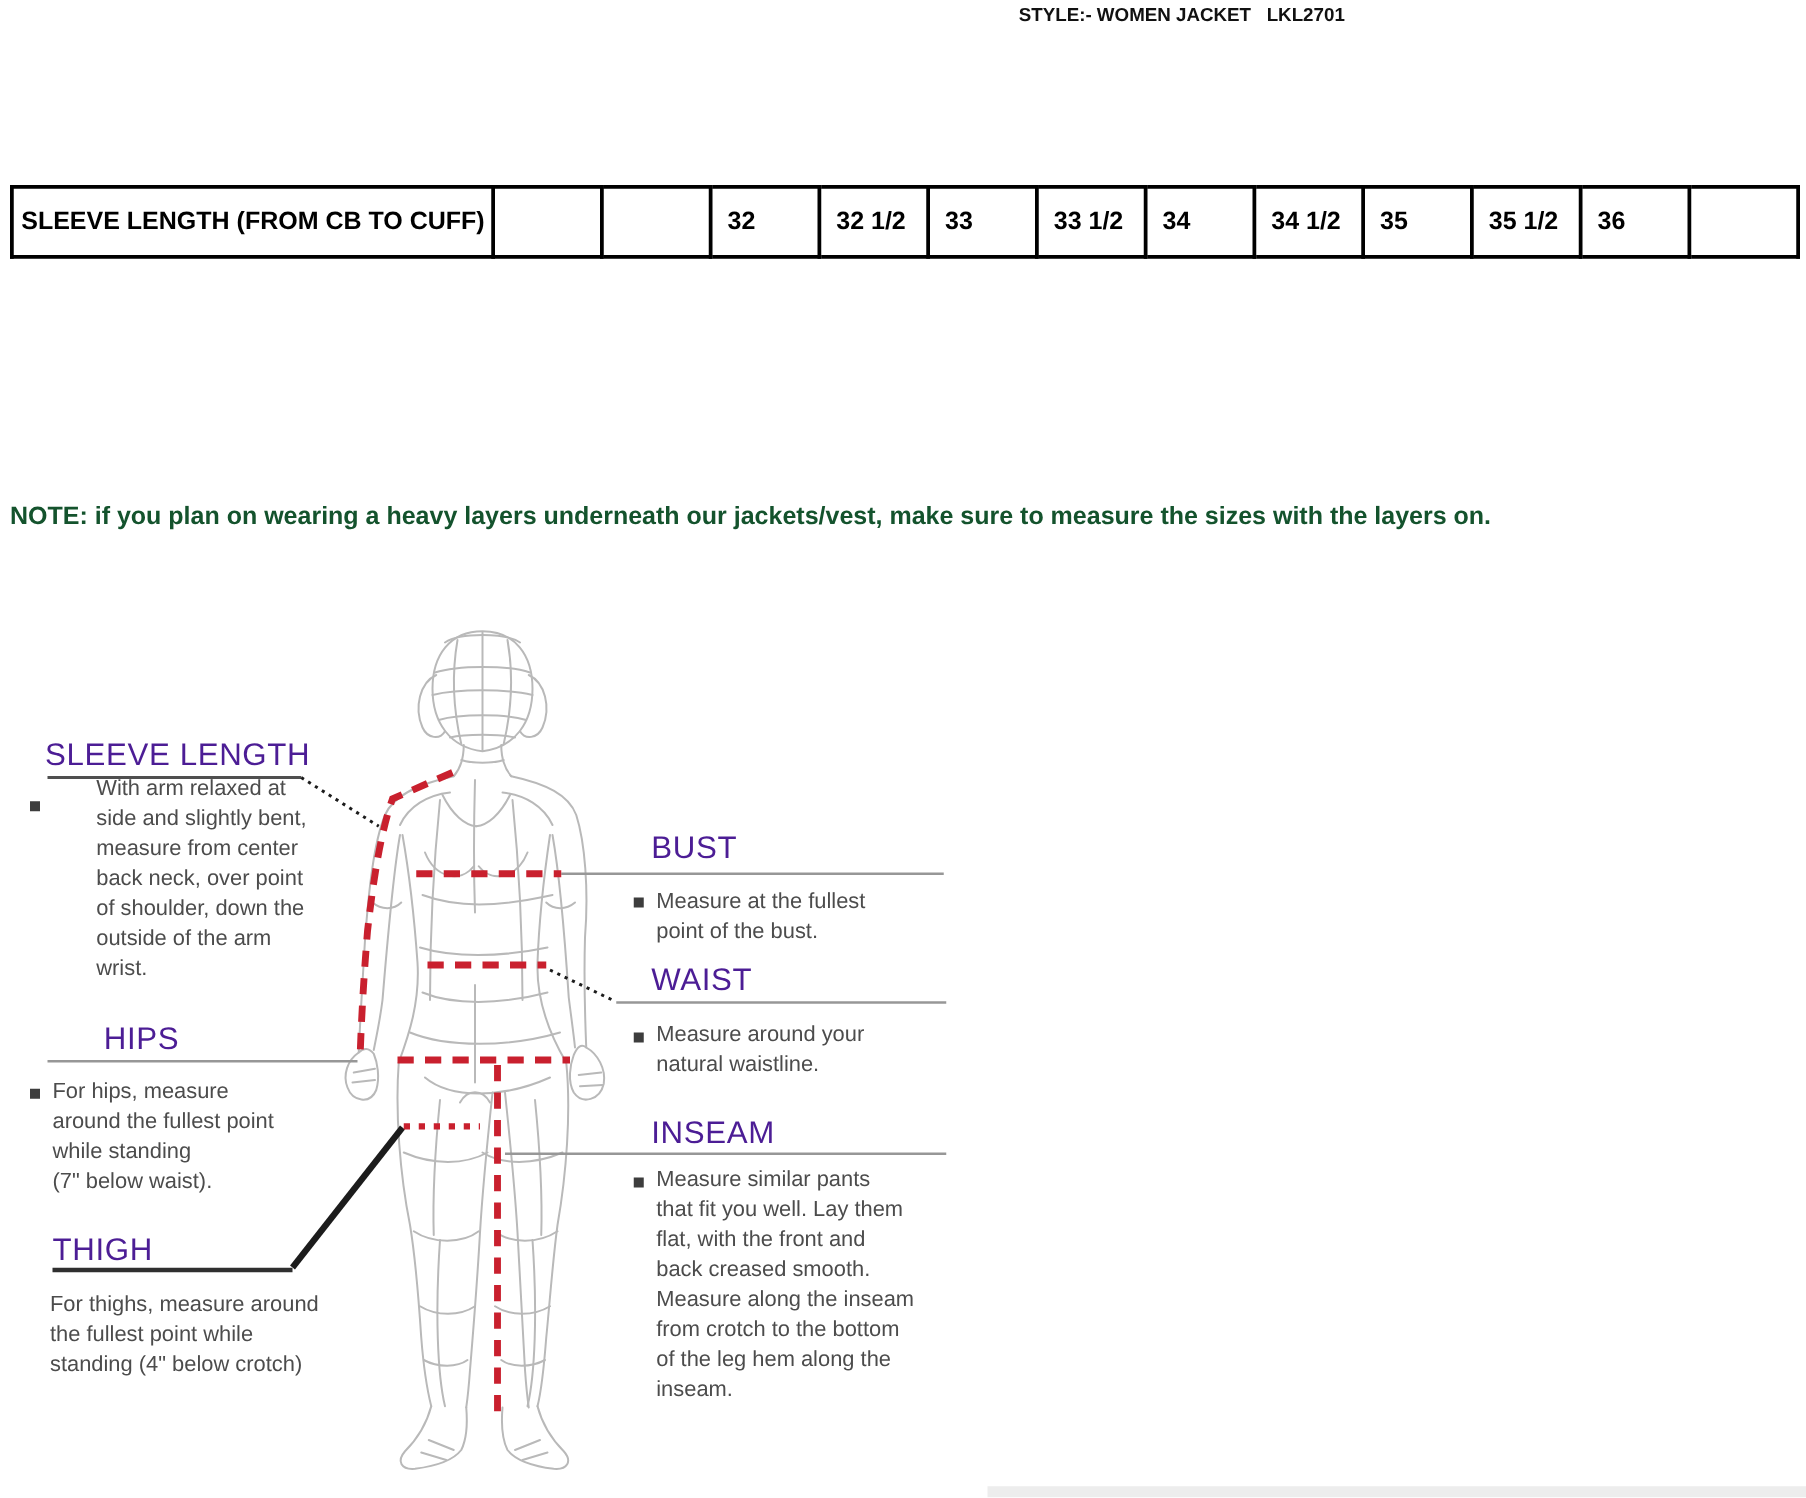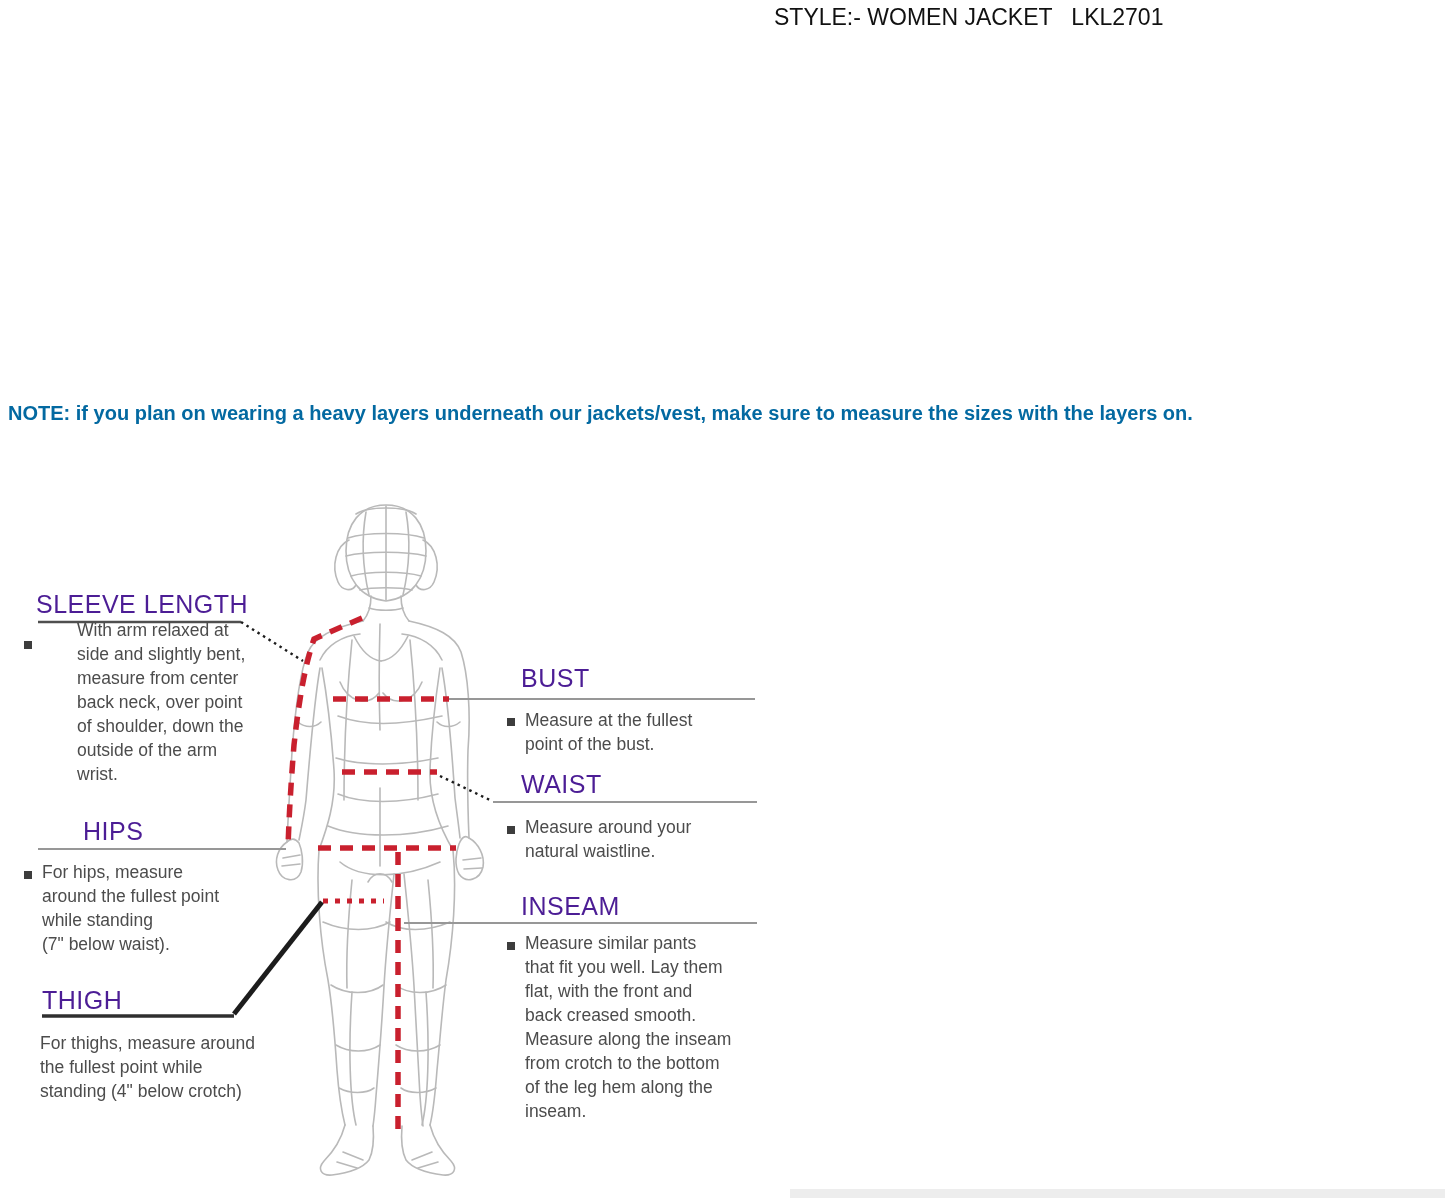--- a/index.html
+++ b/index.html
@@ -4,42 +4,42 @@
 <style>
   html,body{margin:0;padding:0;}
   body{
     width:1445px;height:1198px;position:relative;overflow:hidden;
     background:#ffffff;
     font-family:"Liberation Sans", sans-serif;
     color:#000;
   }
   
   .page-title{
-    position:absolute;left:774px;top:4px;
-    font-size:23px;font-weight:400;letter-spacing:0px;
+    position:absolute;left:815px;top:4px;
+    font-size:15px;font-weight:700;letter-spacing:0px;
     white-space:pre;color:#111;
   }
   
   .size-table-wrap{position:absolute;left:8px;top:148px;}
   table.size-table{
     border-collapse:collapse;table-layout:fixed;width:1429px;
     font-weight:700;
   }
   table.size-table td,table.size-table th{
     border:3px solid #000;overflow:hidden;white-space:nowrap;
   }
   table.size-table tr.hdr th{height:42px;font-size:20px;border-bottom:5px solid #000;border-top:4px solid #000;}
   table.size-table th.pom{text-align:left;padding-left:6px;}
   table.size-table td{height:51px;font-size:20px;}
   td.row-label{text-align:left;padding-left:6px;}
   td.val{text-align:left;padding-left:12px;font-weight:700;}
   
   .note{
     position:absolute;left:8px;top:402px;width:1400px;
-    font-size:20px;font-weight:700;color:#0369a1;
+    font-size:20px;font-weight:700;color:#14532d;
   }
   
   .sec-heading{
     position:absolute;font-size:25px;font-weight:400;color:#4c1d95;
     letter-spacing:0.5px;white-space:pre;
   }
   .sec-text{
     position:absolute;font-size:17.5px;line-height:24px;color:#4c4c4c;
     white-space:pre-line;
   }
@@ -78,20 +78,35 @@
       <col style="width:87px">
         <col style="width:87px">
         <col style="width:87px">
         <col style="width:87px">
       <col style="width:87px">
         <col style="width:87px">
         <col style="width:87px">
         <col style="width:87px">
     </colgroup>
     <tbody>
+    <tr>
+      <td class="row-label">SLEEVE LENGTH (FROM CB TO CUFF)</td>
+      <td class="val"></td>
+      <td class="val"></td>
+      <td class="val">32</td>
+      <td class="val">32 1/2</td>
+      <td class="val">33</td>
+      <td class="val">33 1/2</td>
+      <td class="val">34</td>
+      <td class="val">34 1/2</td>
+      <td class="val">35</td>
+      <td class="val">35 1/2</td>
+      <td class="val">36</td>
+      <td class="val"></td>
+    </tr>
   </tbody>
     </table>
 </div>
 
 <div class="note">NOTE: if you plan on wearing a heavy layers underneath our jackets/vest, make sure to measure the sizes with the layers on.</div>
 
 <svg class="figure-svg" viewBox="0 440 800 760" xmlns="http://www.w3.org/2000/svg" aria-hidden="true">
 
   <g class="fig">
 

